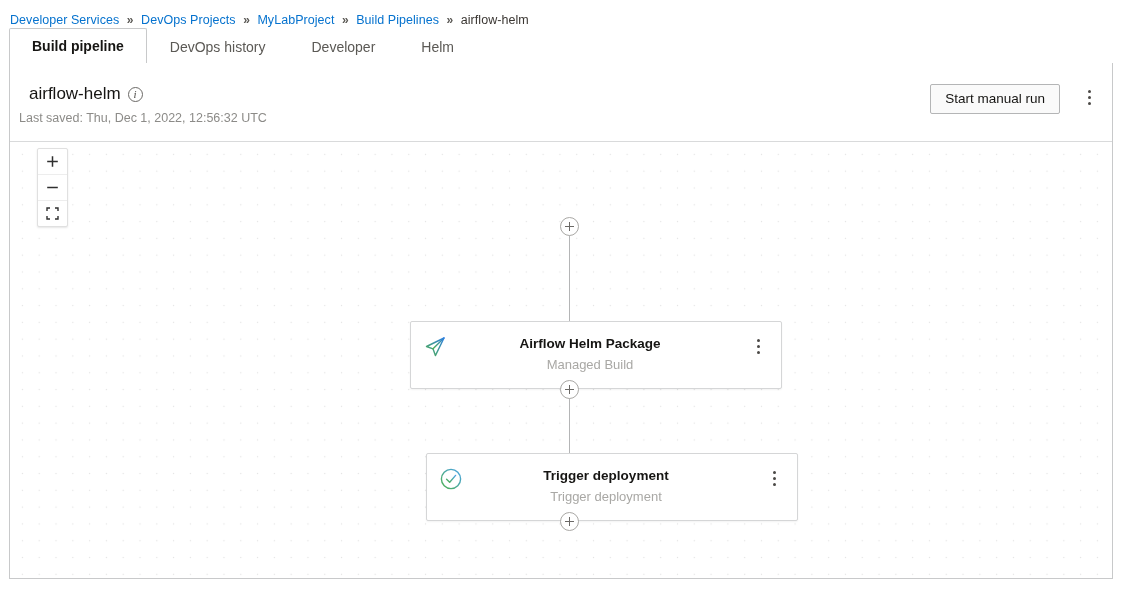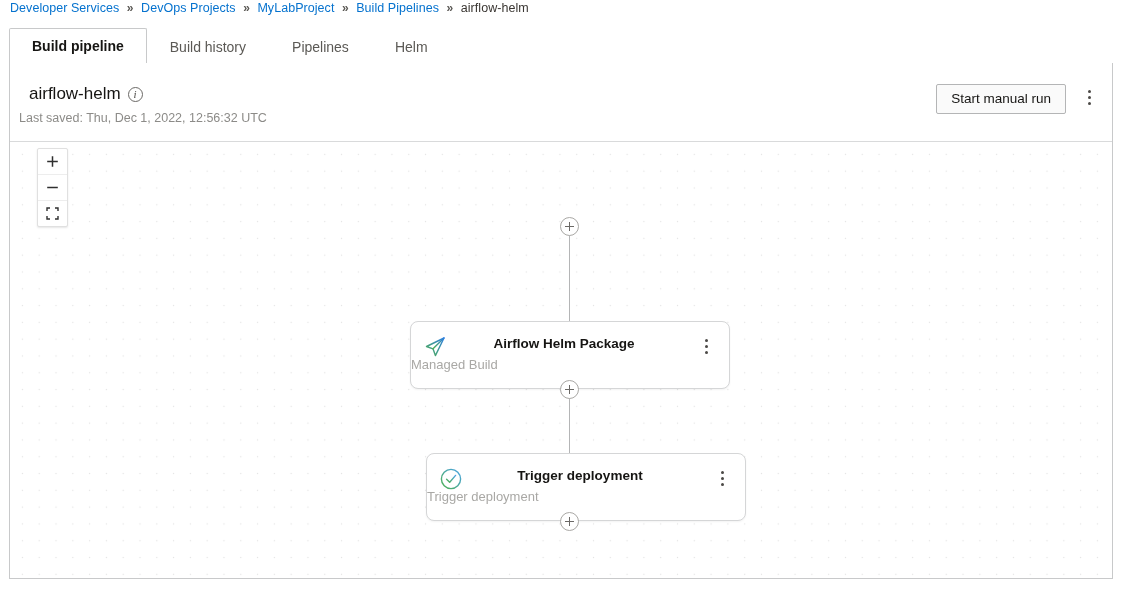--- a/index.html
+++ b/index.html
@@ -12,21 +12,21 @@
     height: 600px;
     font-family: "Liberation Sans", sans-serif;
     color: #161513;
     overflow: hidden;
   }
 
   
   .breadcrumb {
     position: absolute;
     left: 10px;
-    top: 0;
+    top: 12px;
     font-size: 12.5px;
     line-height: 16px;
     white-space: nowrap;
     letter-spacing: 0.05px;
   }
   .crumb-link {
     color: #0572ce;
     text-decoration: none;
     cursor: pointer;
   }
@@ -135,21 +135,21 @@
     top: 48px;
     font-size: 12.5px;
     color: #8c8b88;
   }
   .header-actions {
     position: absolute;
     right: 12px;
     top: 21px;
     display: flex;
     align-items: flex-start;
-    gap: 12px;
+    gap: 18px;
   }
   .btn {
     font-family: "Liberation Sans", sans-serif;
     font-size: 13.5px;
     color: #161513;
     background: #fafafa;
     border: 1px solid #b4b5b6;
     border-radius: 2px;
     padding: 6px 14px;
     cursor: pointer;
@@ -207,25 +207,25 @@
     font-size: 17px;
     line-height: 1;
     position: relative;
   }
   .zc-btn + .zc-btn { border-top: 1px solid #ededed; }
   .zc-btn svg { display: block; }
 
   
   .node {
     position: absolute;
-    width: 320px;
+    width: 372px;
     box-sizing: border-box;
     background: #ffffff;
     border: 1px solid #d5d6d7;
-    border-radius: 8px;
+    border-radius: 2px;
     box-shadow: 0 1px 2px rgba(0,0,0,0.05);
     padding: 13px 12px 14px 0;
     cursor: pointer;
   }
   .node-1 { left: 400px; top: 179px; }
   .node-2 { left: 416px; top: 311px; }
   .node-icon {
     position: absolute;
     left: 11px;
     top: 12px;
@@ -238,20 +238,21 @@
     top: 11px;
   }
   .node-title {
     text-align: center;
     font-size: 13.5px;
     font-weight: bold;
     color: #161513;
     line-height: 18px;
   }
   .node-sub {
+    text-align: center;
     font-size: 13px;
     color: #a9a8a5;
     line-height: 18px;
     margin-top: 3px;
   }
 
   
   .conn-line {
     position: absolute;
     width: 1px;
@@ -291,22 +292,22 @@
   <span class="crumb-link">MyLabProject</span>
   <span class="crumb-sep">»</span>
   <span class="crumb-link">Build Pipelines</span>
   <span class="crumb-sep">»</span>
   <span class="crumb-current">airflow-helm</span>
 </div>
 
 <div class="tabbar">
   <div class="tabs">
     <div class="tab active">Build pipeline</div>
-    <div class="tab">Build history</div>
-    <div class="tab">Pipelines</div>
+    <div class="tab">DevOps history</div>
+    <div class="tab">Developer</div>
     <div class="tab">Helm</div>
   </div>
 </div>
 
 <div class="card">
 
   <div class="card-header">
     <div class="title-row">
       <span class="page-title">airflow-helm</span>
       <span class="info-icon">i</span>

